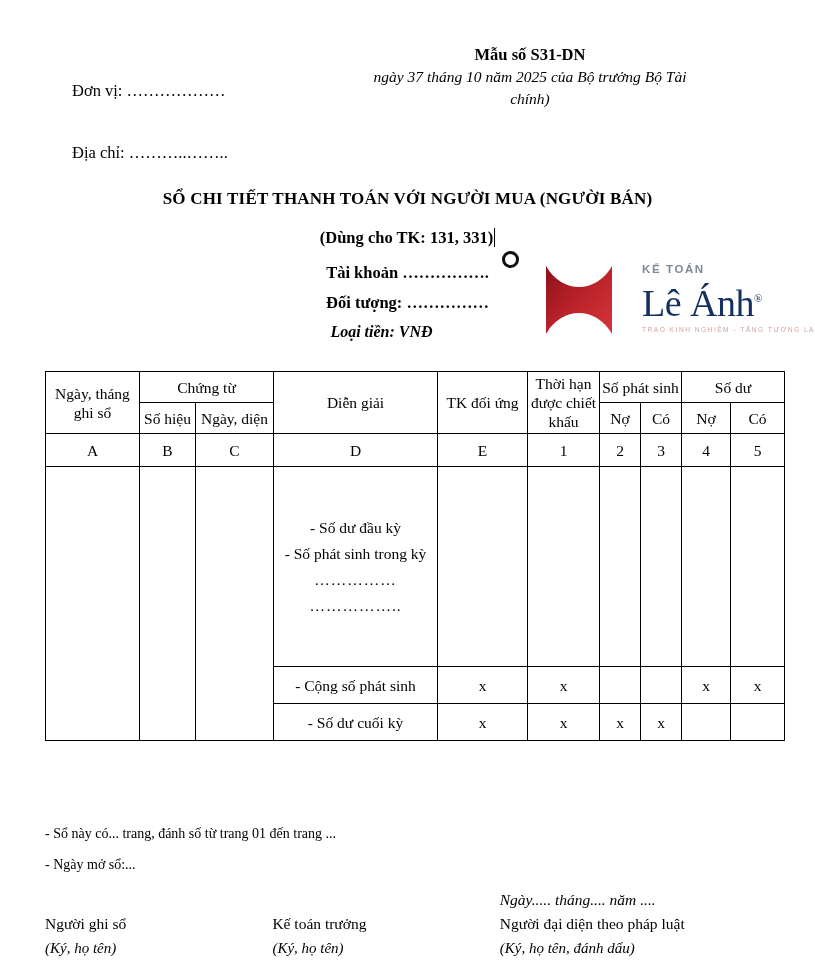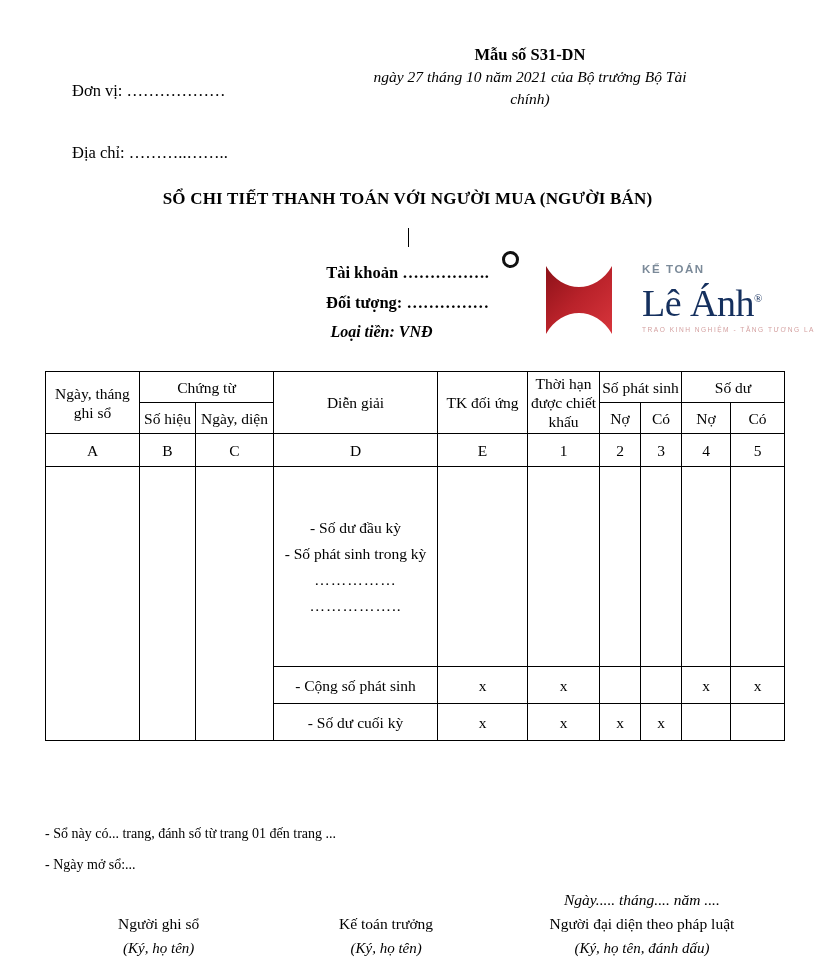--- a/index.html
+++ b/index.html
@@ -214,21 +214,20 @@
   
   .signatures {
     position: absolute;
     left: 45px;
     top: 888px;
     width: 739px;
     display: flex;
   }
   .sig-col {
     flex: 1;
-    text-align: center;
   }
   .sig-col.wide { flex: 1.25; }
   .sig-date {
     font-size: 15.5px;
     font-style: italic;
     line-height: 24px;
     height: 24px;
   }
   .sig-date.empty { visibility: hidden; }
   .sig-role {
@@ -245,28 +244,28 @@
 </head>
 <body>
 
 <div class="header">
   <div class="unit-block">
     <div class="unit-line">Đơn vị: ………………</div>
     <div class="unit-line">Địa chỉ: ………..……..</div>
   </div>
   <div class="form-ref">
     <div class="form-code">Mẫu số S31-DN</div>
-    <div class="form-circular">ngày 27 tháng 10 năm 2021 của Bộ trưởng Bộ Tài</div>
+    <div class="form-circular">ngày 37 tháng 10 năm 2025 của Bộ trưởng Bộ Tài</div>
     <div class="form-circular">chính)</div>
   </div>
 </div>
 
 <div class="title-main">SỔ CHI TIẾT THANH TOÁN VỚI NGƯỜI MUA (NGƯỜI BÁN)</div>
 <div class="title-sub">
-  <span class="caret"></span>
+  <span>(Dùng cho TK: 131, 331)</span><span class="caret"></span>
 </div>
 
 <div class="acct-lines">
   <div class="acct-line">Tài khoản …………….</div>
   <div class="acct-line">Đối tượng: ……………</div>
   <div class="currency-line">Loại tiền: VNĐ</div>
 </div>
 
 <div class="cursor-ring"></div>
 

